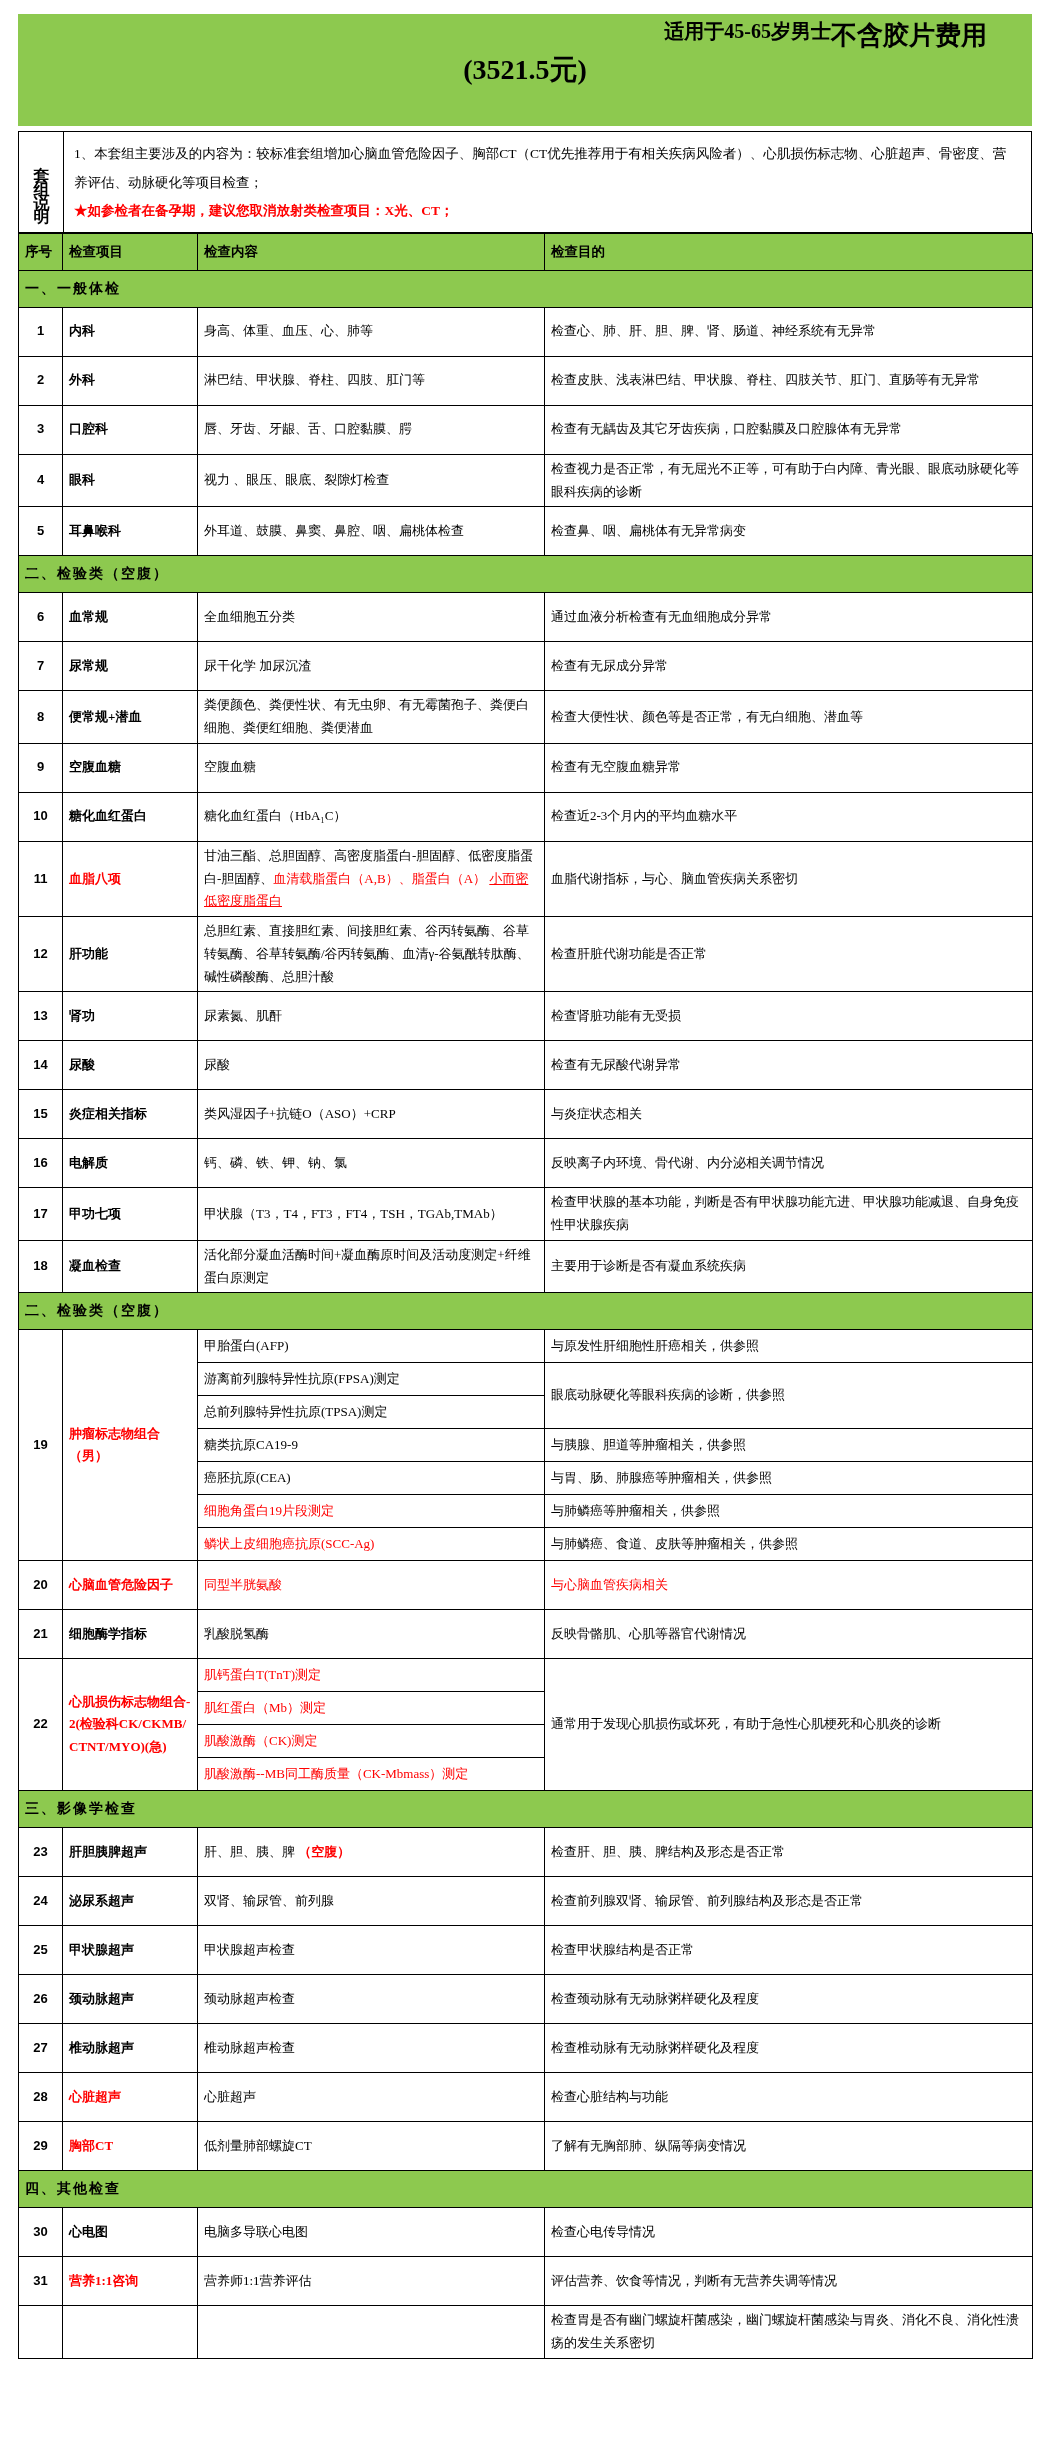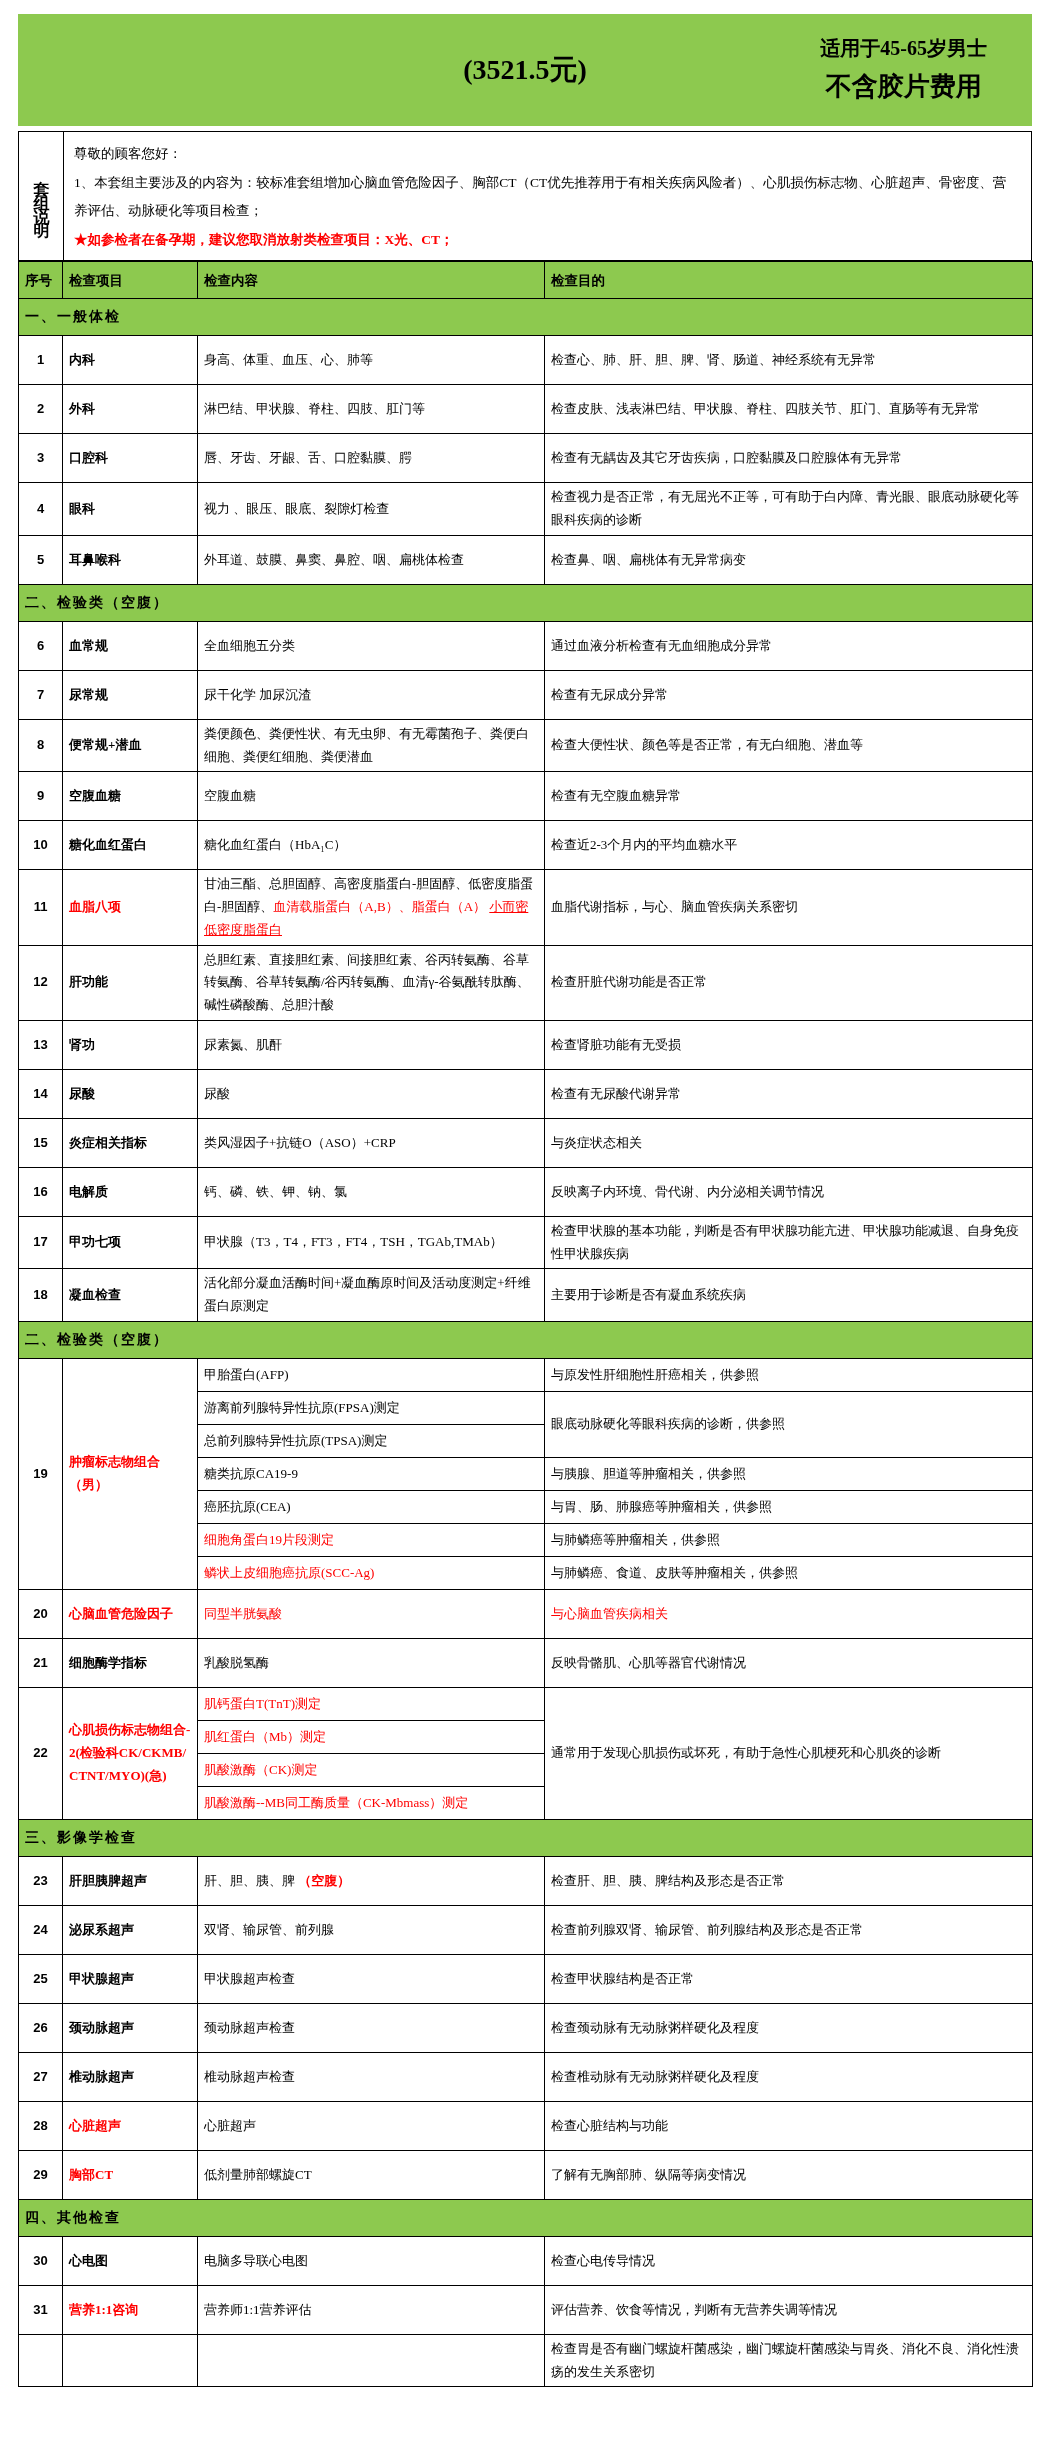--- a/index.html
+++ b/index.html
@@ -25,21 +25,21 @@
   }
   .title-center{
     position:absolute;left:0;right:0;
     text-align:center;
     font-weight:bold;line-height:1.4;
   }
   .title-main{font-size:29px;letter-spacing:1px;}
   .title-price{font-size:28px;text-align:center;}
   .title-right{
     position:absolute;right:45px;top:0;bottom:0;
-    display:flex;flex-direction:column;justify-content:center;
+    display:flex;flex-direction:row;justify-content:center;
     text-align:center;font-weight:bold;line-height:1.7;
   }
   .title-right .r1{font-size:20px;}
   .title-right .r2{font-size:26px;}
 
   
   .intro{
     display:flex;
     border:1px solid var(--border);
     border-top:1px solid var(--border);
@@ -104,21 +104,20 @@
     </div>
     <div class="title-right">
       <div class="r1">适用于45-65岁男士</div>
       <div class="r2">不含胶片费用</div>
     </div>
   </div>
 
   <div class="intro">
     <div class="intro-label">套组说明</div>
     <div class="intro-body">
-      <div>尊敬的顾客您好：</div>
       <div>1、本套组主要涉及的内容为：较标准套组增加心脑血管危险因子、胸部CT（CT优先推荐用于有相关疾病风险者）、心肌损伤标志物、心脏超声、骨密度、营养评估、动脉硬化等项目检查；</div>
       <div class="warn">★如参检者在备孕期，建议您取消放射类检查项目：X光、CT；</div>
     </div>
   </div>
 
   <table class="main">
     <colgroup>
       <col style="width:44px">
         <col style="width:135px">
         <col style="width:347px">

